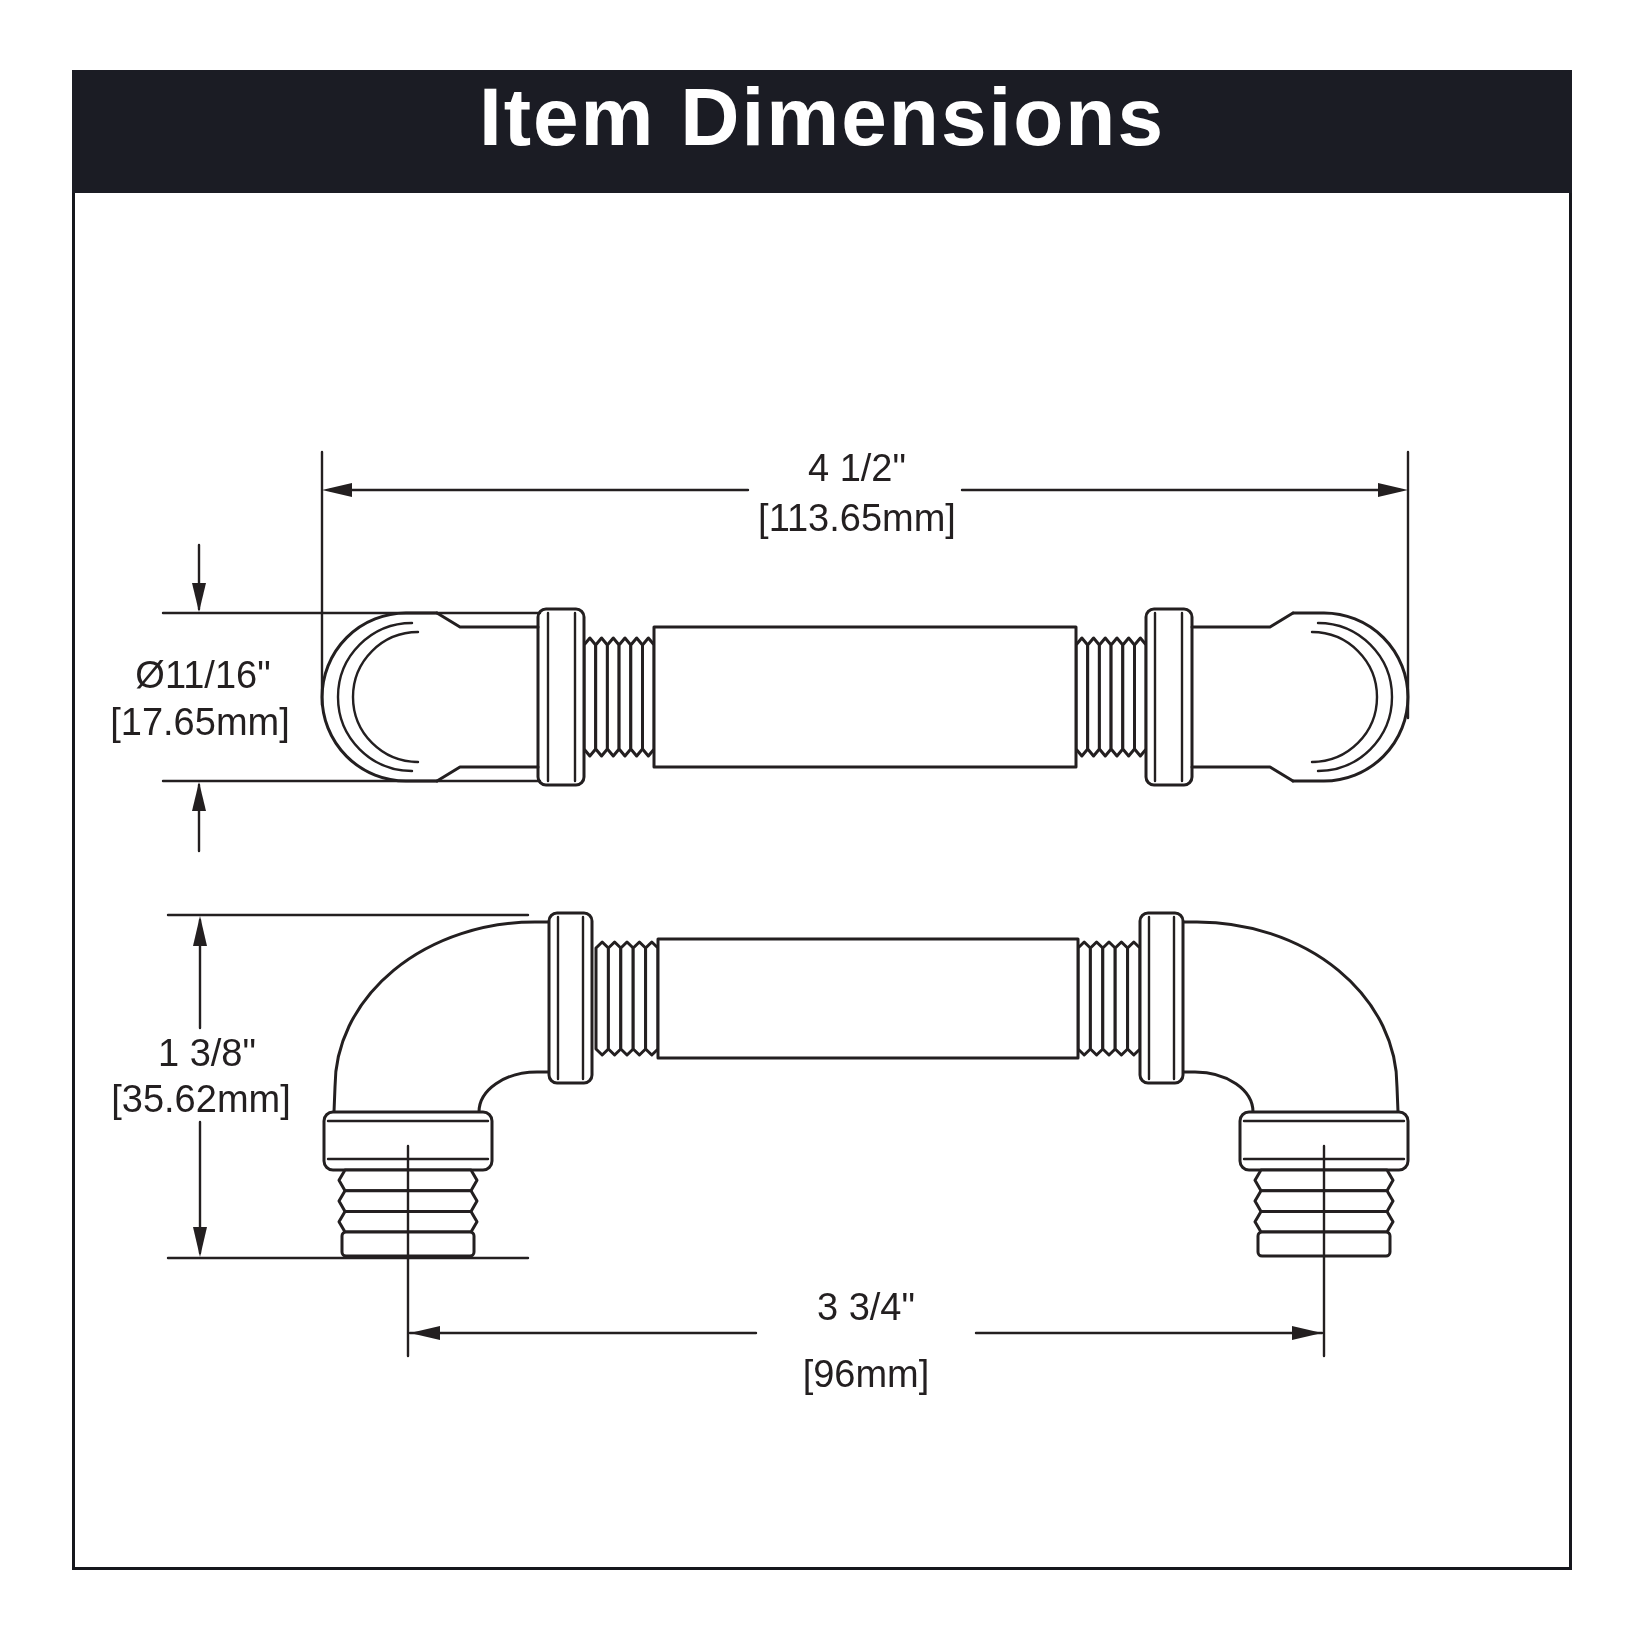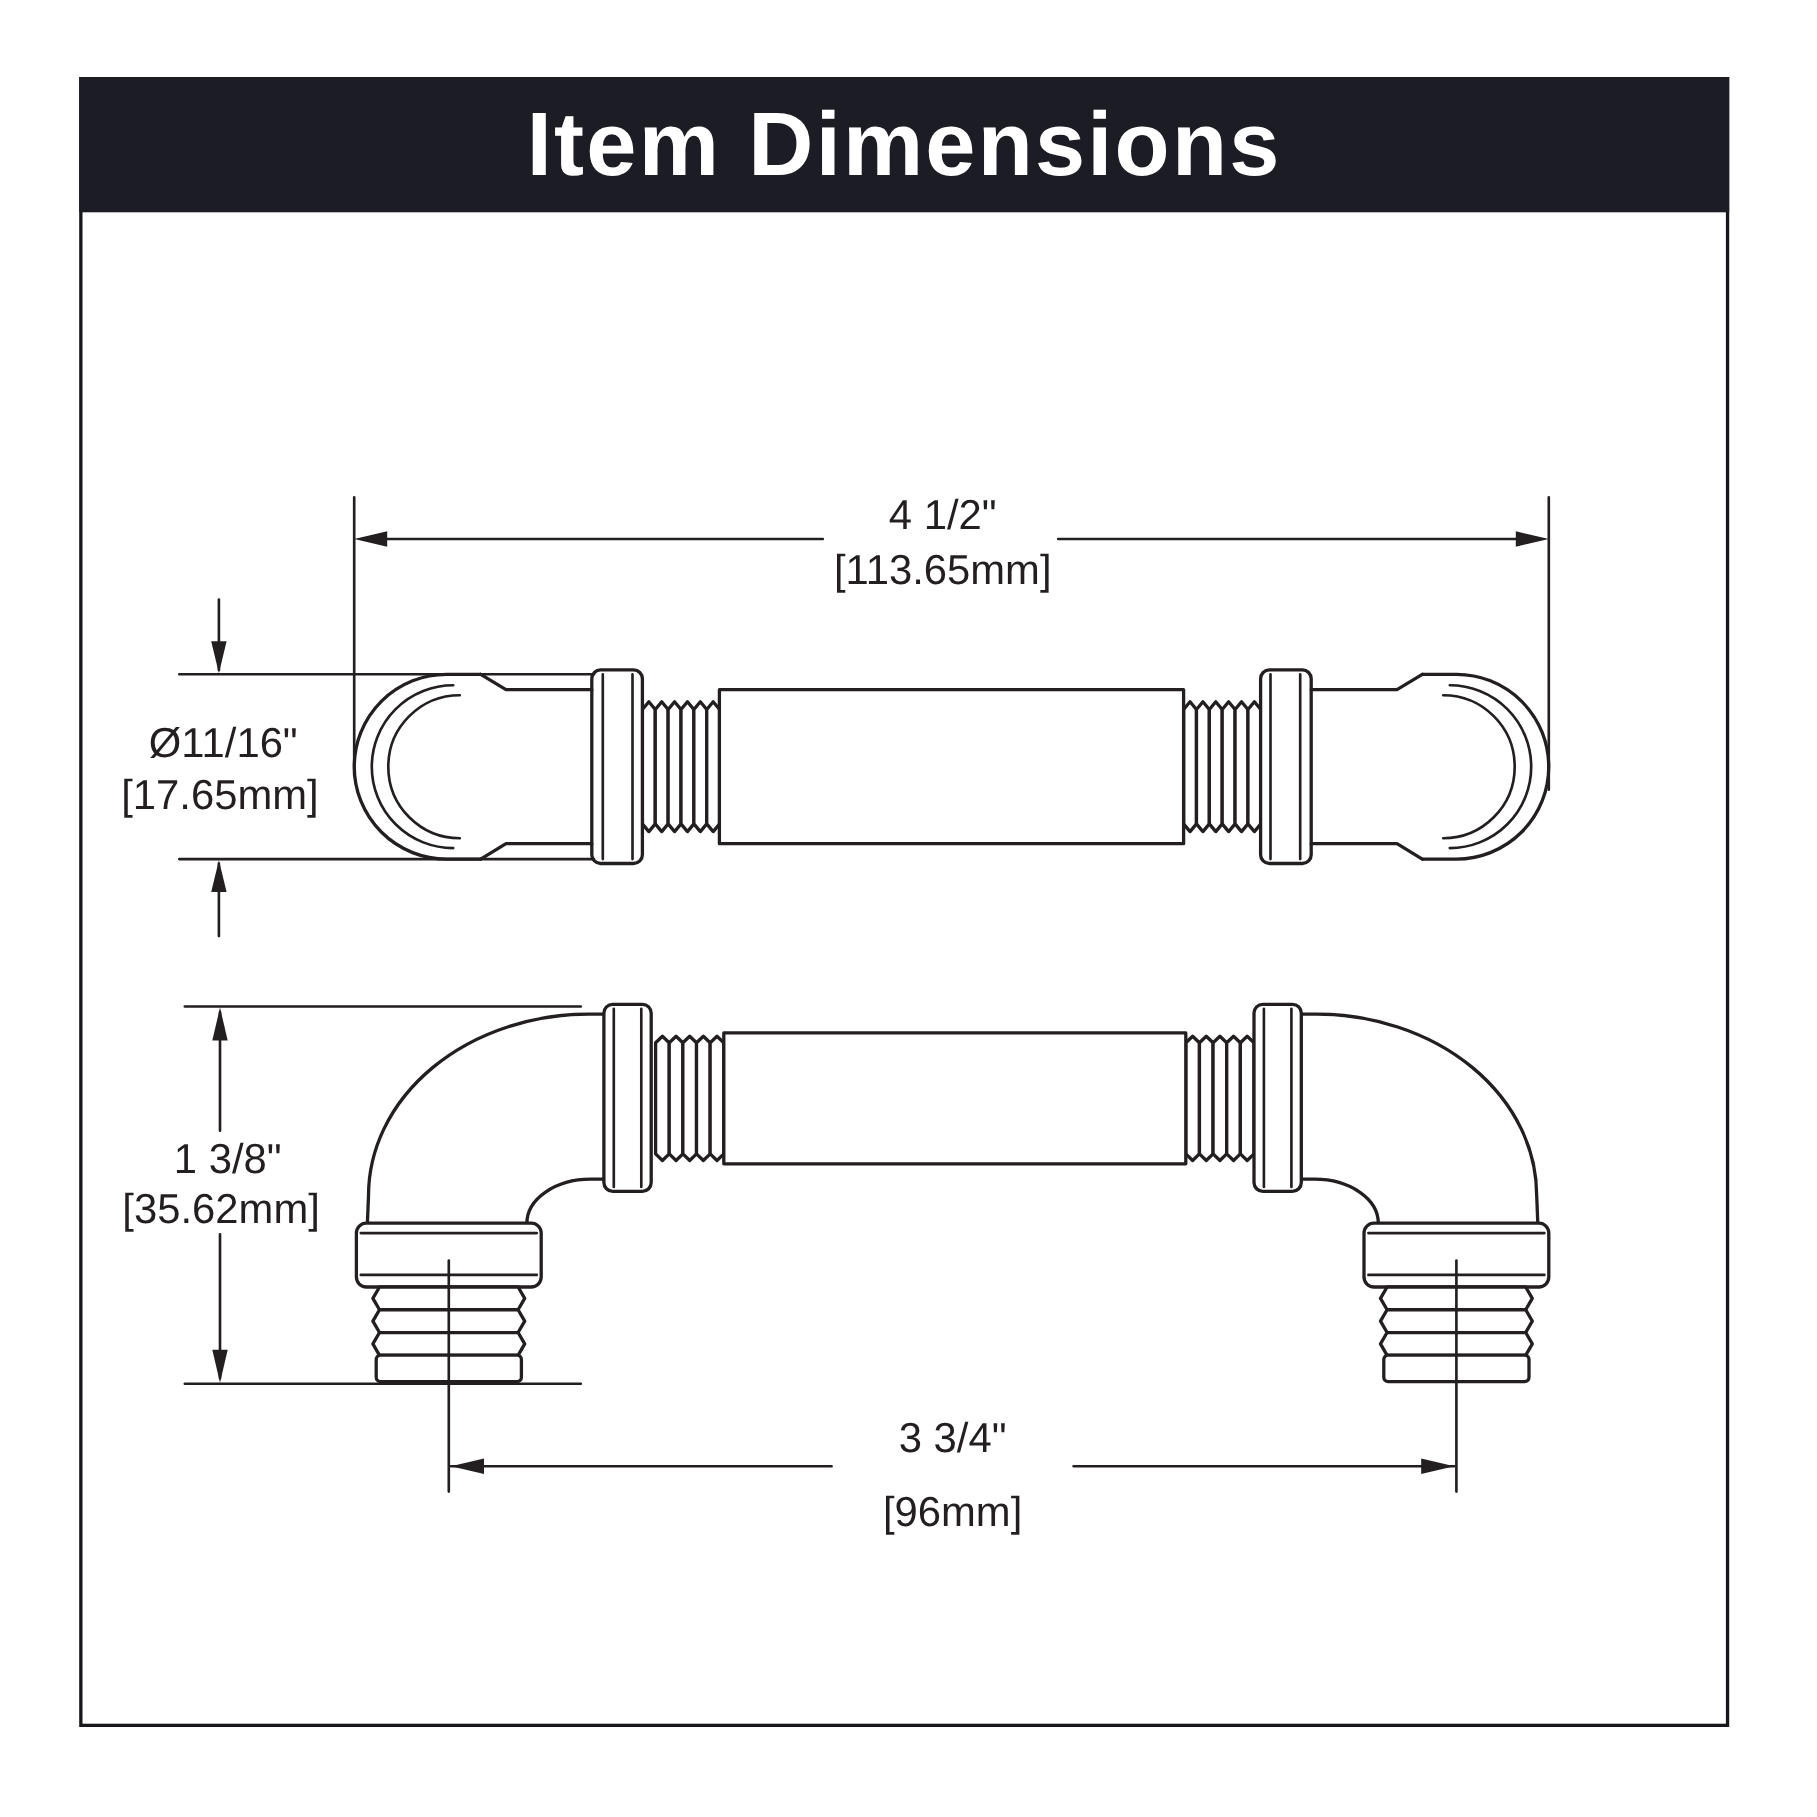--- a/index.html
+++ b/index.html
@@ -1,21 +1,21 @@
 <!DOCTYPE html>
 <html><head>
 <meta charset="utf-8">
 <style>
   html,body{margin:0;padding:0;background:#ffffff;}
   .page{position:relative;width:1652px;height:1652px;background:#ffffff;overflow:hidden;
         font-family:"Liberation Sans", sans-serif;}
   .frame{position:absolute;left:72px;top:70px;width:1494px;height:1494px;
          border:3px solid #16171d;background:#ffffff;}
   .titlebar{position:absolute;left:-3px;top:-3px;width:1500px;height:123px;
-            background:#1b1c24;display:flex;align-items:center;justify-content:center;}
+            background:#1b1c24;display:flex;justify-content:center;}
   .title-text{color:#ffffff;font-size:82px;font-weight:700;letter-spacing:2px;white-space:nowrap;}
   svg.drawing{position:absolute;left:0;top:0;width:1652px;height:1652px;}
   .ol  {fill:none;stroke:#231f20;stroke-width:3;stroke-linejoin:round;stroke-linecap:round;}
   .olf {fill:#ffffff;stroke:#231f20;stroke-width:3;stroke-linejoin:round;}
   .dim {fill:none;stroke:#231f20;stroke-width:2.4;stroke-linecap:round;}
   .ah  {fill:#231f20;stroke:none;}
   .dtx {font-family:"Liberation Sans", sans-serif;font-size:38px;fill:#231f20;text-anchor:middle;}
 </style>
 </head>
 <body>

